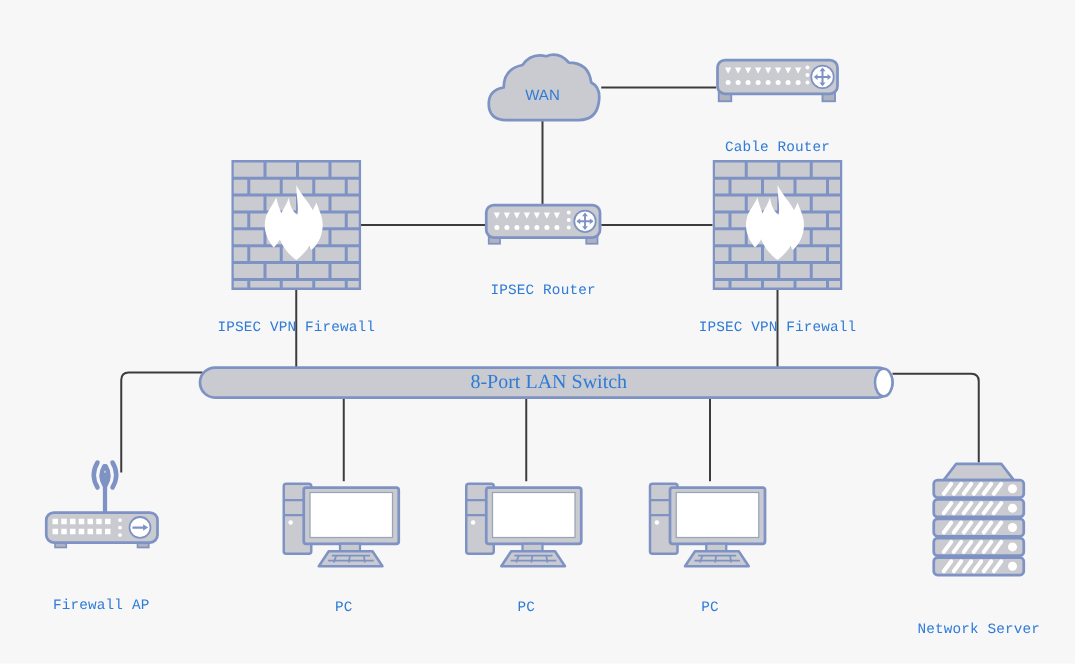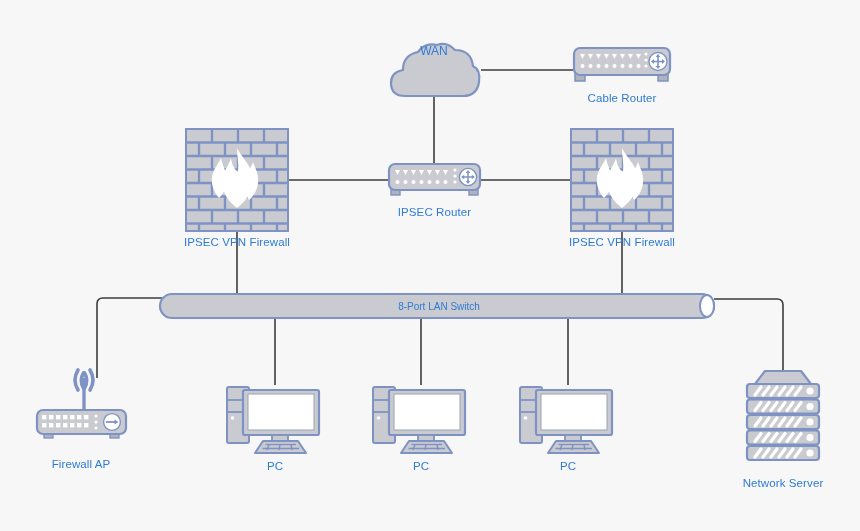--- a/index.html
+++ b/index.html
@@ -21,22 +21,23 @@
   .node {
     position: absolute;
   }
   .node-label {
     position: absolute;
     left: 50%;
     transform: translateX(-50%);
     white-space: nowrap;
     font-size: 11.5px;
     color: #2f7bd6;
-    font-family: Liberation Sans, sans-serif;
+    font-family: Liberation Mono, monospace;
     letter-spacing: 0.1px;
+    margin-top: 20px;
   }
   svg.links {
     position: absolute;
     left: 0;
     top: 0;
     width: 860px;
     height: 531px;
     pointer-events: none;
   }
   .link-line {
@@ -73,21 +74,21 @@
     <line class="link-line" x1="568" y1="314" x2="568" y2="385"></line>
 
     <path class="link-line" d="M 714 299 L 777 299 Q 783 299 783 305 L 783 370"></path>
   </svg>
 
   <div class="node" style="left:385px; top:38px; width:98px; height:70px;">
     <svg width="98" height="70" viewBox="0 0 98 70">
       <path d="M20 58 Q6 58 6 45 Q6 34 18 32 Q18 17 33 14 Q40 4 52 7 Q62 3 70 12 Q86 12 88 28
                Q96 32 94 44 Q92 58 78 58 Z" fill="#c9cbd0" stroke="#7e93c4" stroke-width="2.2" stroke-linejoin="round"></path>
     </svg>
-    <div style="position:absolute; left:0; top:0; width:98px; height:70px; display:flex; align-items:flex-start; justify-content:center;">
+    <div style="position:absolute; left:0; top:0; width:98px; height:70px; display:flex; align-items:center; justify-content:center;">
       <span style="font-size:12px; color:#2f7bd6; font-family:'Liberation Sans',sans-serif; margin-top:6px;">WAN</span>
     </div>
   </div>
 
   <div class="node" style="left:572px; top:44px; width:100px; height:46px;">
     <svg width="100" height="46" viewBox="0 0 100 46">
       <rect x="3" y="29" width="10" height="8" fill="#aeb3bd" stroke="#7e93c4" stroke-width="1.5"></rect>
       <rect x="86" y="29" width="10" height="8" fill="#aeb3bd" stroke="#7e93c4" stroke-width="1.5"></rect>
       <rect x="2" y="4" width="96" height="27" rx="6" ry="6" fill="#c9cbd0" stroke="#7e93c4" stroke-width="2.2"></rect>
       <g fill="#ffffff">
@@ -260,21 +261,21 @@
     </svg>
     <span class="node-label" style="top:108px;">IPSEC VPN Firewall</span>
   </div>
 
   <div class="node" style="left:158px; top:292px; width:562px; height:28px;">
     <svg width="562" height="28" viewBox="0 0 562 28">
       <rect x="2" y="2" width="554" height="24" rx="12" ry="12" fill="#c9cbd0" stroke="#7e93c4" stroke-width="2.2"></rect>
       <ellipse cx="549" cy="14" rx="7" ry="11" fill="#ffffff" stroke="#7e93c4" stroke-width="2"></ellipse>
     </svg>
     <div style="position:absolute; left:0; top:0; width:562px; height:28px; display:flex; align-items:center; justify-content:center;">
-      <span style="font-size:10px; color:#2f7bd6; font-family:Liberation Sans, sans-serif;">8-Port LAN Switch</span>
+      <span style="font-size:16px; color:#2f7bd6; font-family:Liberation Serif, serif;">8-Port LAN Switch</span>
     </div>
   </div>
 
   <div class="node" style="left:32px; top:366px; width:98px; height:86px;">
     <svg width="98" height="86" viewBox="0 0 98 86">
       <g stroke="#7e93c4" fill="none" stroke-linecap="round">
         <path d="M58 4 Q64 14 58 24" stroke-width="3.6"></path>
         <path d="M52.5 7 Q57 14.5 52.5 22" stroke-width="3.6"></path>
         <path d="M46 4 Q40 14 46 24" stroke-width="3.6"></path>
         <path d="M51.5 7 Q47 14.5 51.5 22" stroke-width="3.6"></path>

